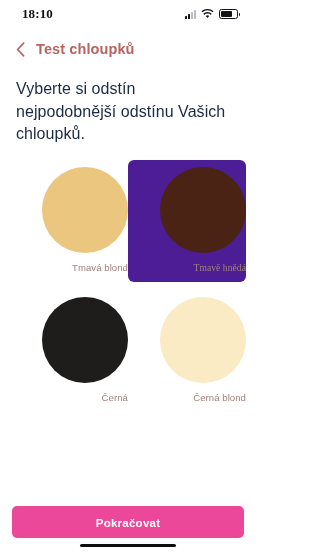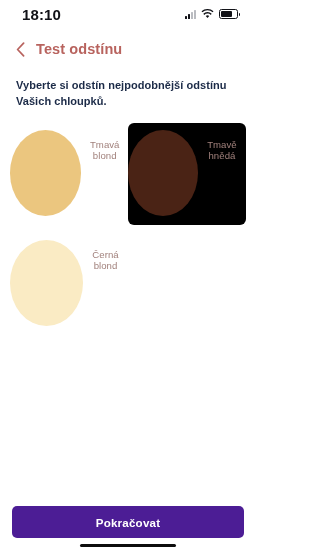--- a/index.html
+++ b/index.html
@@ -19,24 +19,25 @@
   
   .statusbar {
     height: 28px;
     display: flex;
     align-items: center;
     justify-content: space-between;
     padding: 0 18px 0 22px;
     box-sizing: border-box;
   }
   .status-time {
-    font-size: 15px;
+    font-size: 13px;
     font-weight: bold;
     color: #111217;
     letter-spacing: 0.1px;
+    font-family: Liberation Serif, serif;
   }
   .status-icons {
     display: flex;
     align-items: center;
     gap: 5px;
   }
   .sig {
     display: flex;
     align-items: flex-end;
     gap: 1px;
@@ -100,38 +101,38 @@
   .nav-title {
     font-size: 14.5px;
     font-weight: bold;
     color: #b8635e;
     letter-spacing: 0.1px;
   }
 
   
   .instruction {
     padding: 16px 16px 0 16px;
-    font-size: 11px;
-    font-weight: bold;
+    font-size: 16px;
+    font-weight: normal;
     line-height: 1.42;
     color: #1b2a47;
     letter-spacing: 0.05px;
   }
 
   
   .grid {
     padding: 14px 10px 0 10px;
     display: grid;
     grid-template-columns: 1fr 1fr;
     row-gap: 8px;
   }
   .cell {
     display: flex;
-    flex-direction: row;
-    align-items: flex-start;
+    flex-direction: column;
+    align-items: flex-end;
     padding: 7px 0 9px 0;
     border-radius: 6px;
     cursor: pointer;
   }
   .cell.selected {
     background: #f9efec;
   }
   .disc {
     width: 86px;
     height: 86px;
@@ -217,44 +218,48 @@
       </span>
   </div>
 </div>
 
 <div class="navbar">
   <div class="back-btn">
     <svg width="9" height="15" viewBox="0 0 9 15" aria-hidden="true">
       <path d="M7.6 1.2 1.6 7.5l6 6.3" stroke="#b8635e" stroke-width="1.7" fill="none" stroke-linecap="round" stroke-linejoin="round"></path>
     </svg>
   </div>
-  <div class="nav-title" style="color: rgb(184, 99, 94);">Test odstínu</div>
+  <div class="nav-title" style="color: rgb(184, 99, 94);">Test chloupků</div>
 </div>
 
 <div class="instruction" style="color: rgb(27, 42, 71);">Vyberte si odstín nejpodobnější odstínu Vašich chloupků.</div>
 
 <div class="grid">
 
   <div class="cell">
     <div class="disc" style="background: rgb(235, 198, 127);"></div>
     <div class="cell-label" style="color: rgb(161, 129, 124);">Tmavá blond</div>
   </div>
 
 
-  <div class="cell selected" style="background: #000000;">
+  <div class="cell selected" style="background: #4c1d95; font-family: Liberation Serif, serif;">
     <div class="disc" style="background: rgb(74, 35, 21);"></div>
     <div class="cell-label" style="color: rgb(161, 129, 124);">Tmavě hnědá</div>
   </div>
 
+  <div class="cell">
+    <div class="disc" style="background: rgb(31, 29, 27);"></div>
+    <div class="cell-label" style="color: rgb(161, 129, 124);">Černá</div>
+  </div>
 
   <div class="cell">
     <div class="disc" style="background: rgb(250, 235, 196);"></div>
     <div class="cell-label" style="color: rgb(161, 129, 124);">Černá blond</div>
   </div>
 
 
 </div>
 
 <div class="footer">
   <div class="watermark">VZONO</div>
-  <button class="cta" style="background: #4c1d95;">Pokračovat</button>
+  <button class="cta" style="background: #ec4899;">Pokračovat</button>
 </div>
 <div class="home-indicator"></div>
 
 </body></html>

